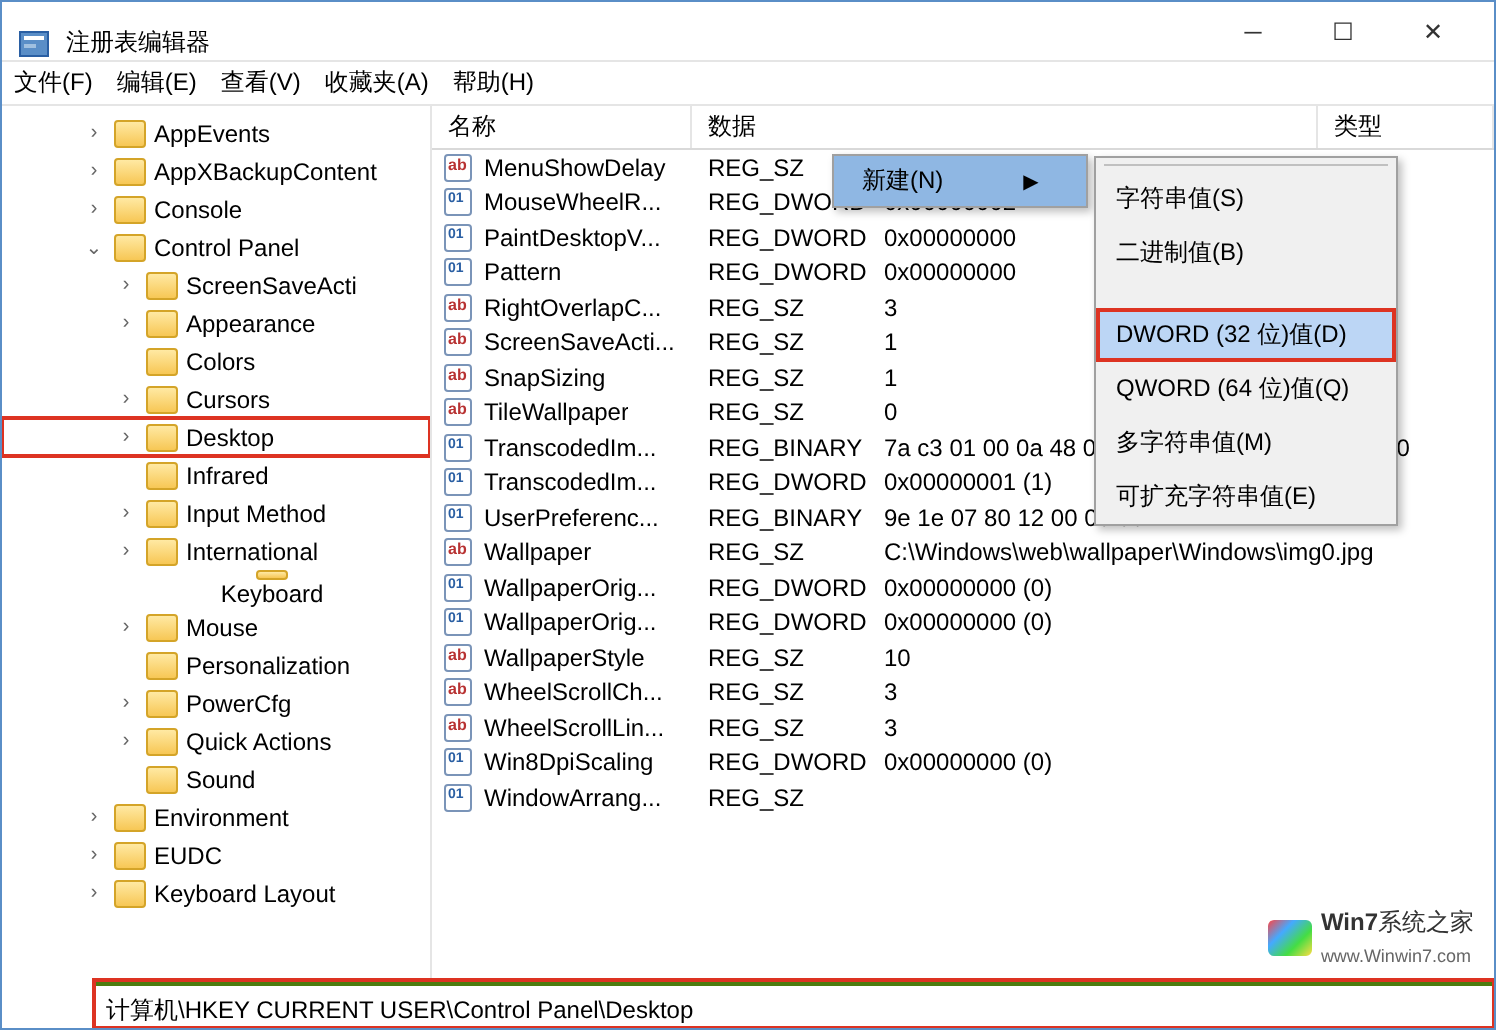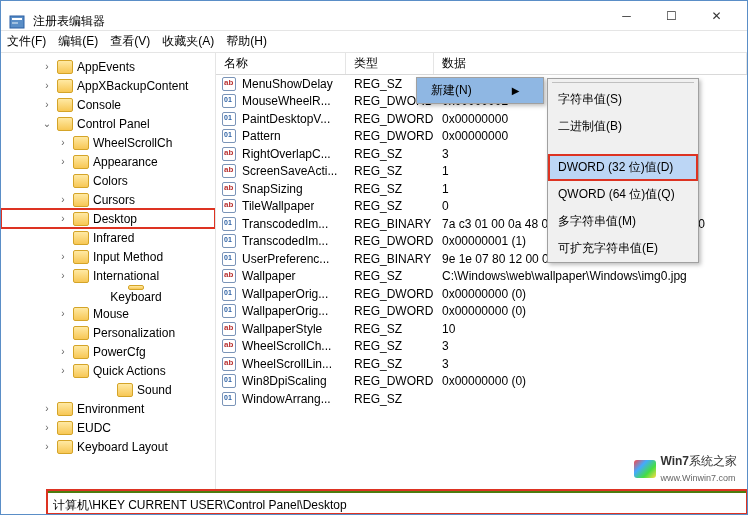--- a/index.html
+++ b/index.html
@@ -88,21 +88,21 @@
         <span class="lbl">Console</span>
       </div>
       <div class="treeitem" style="padding-left: 40px;">
         <span class="tw">⌄</span>
         <span class="fld"></span>
         <span class="lbl">Control Panel</span>
       </div>
       <div class="treeitem" style="padding-left: 56px;">
         <span class="tw">›</span>
         <span class="fld"></span>
-        <span class="lbl">WheelScrollCh</span>
+        <span class="lbl">ScreenSaveActi</span>
       </div>
       <div class="treeitem" style="padding-left: 56px;">
         <span class="tw">›</span>
         <span class="fld"></span>
         <span class="lbl">Appearance</span>
       </div>
       <div class="treeitem" style="padding-left: 56px;">
         <span class="tw"></span>
         <span class="fld"></span>
         <span class="lbl">Colors</span>
@@ -150,21 +150,21 @@
       <div class="treeitem" style="padding-left: 56px;">
         <span class="tw">›</span>
         <span class="fld"></span>
         <span class="lbl">PowerCfg</span>
       </div>
       <div class="treeitem" style="padding-left: 56px;">
         <span class="tw">›</span>
         <span class="fld"></span>
         <span class="lbl">Quick Actions</span>
       </div>
-      <div class="treeitem" style="padding-left: 56px; margin-left: 44px;">
+      <div class="treeitem" style="padding-left: 56px;">
         <span class="tw"></span>
         <span class="fld"></span>
         <span class="lbl">Sound</span>
       </div>
       <div class="treeitem" style="padding-left: 40px;">
         <span class="tw">›</span>
         <span class="fld"></span>
         <span class="lbl">Environment</span>
       </div>
       <div class="treeitem" style="padding-left: 40px;">
@@ -174,22 +174,22 @@
       </div>
       <div class="treeitem" style="padding-left: 40px;">
         <span class="tw">›</span>
         <span class="fld"></span>
         <span class="lbl">Keyboard Layout</span>
       </div>
     </div>
   <div class="list">
     <div class="listhdr">
       <div class="col c1">名称</div>
+      <div class="col c3">数据</div>
       <div class="col c2">类型</div>
-      <div class="col c3">数据</div>
     </div>
     <div id="rows">
         <div class="row">
           <div class="c1">
             <span class="ic "></span>
             <span class="nm">MenuShowDelay</span>
           </div>
           <div class="c2">REG_SZ</div>
           <div class="c3"></div>
         </div>

